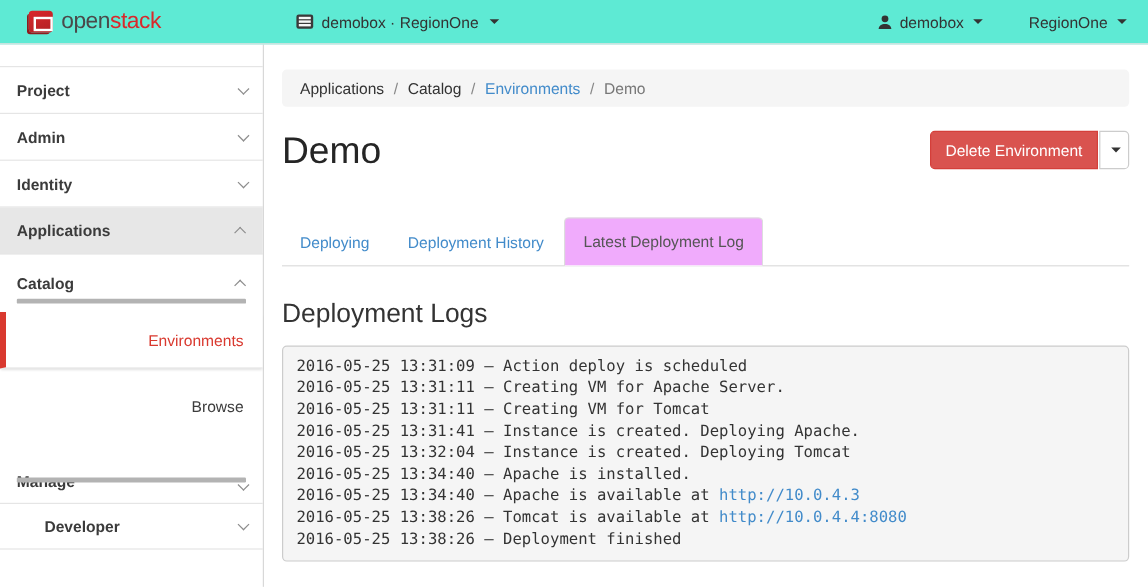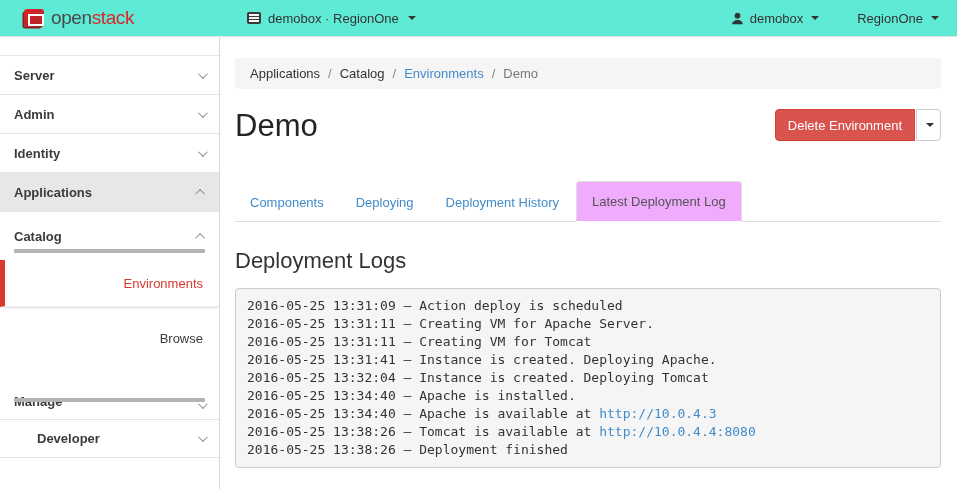--- a/index.html
+++ b/index.html
@@ -159,21 +159,21 @@
     <div class="top-menu">
       <span>RegionOne</span>
       <span class="caret"></span>
     </div>
   </div>
 </header>
 
 <nav class="sidebar">
   <div class="side-spacer"></div>
 <div class="side-item dashboard item-project">
-      <span class="side-label">Server</span>
+      <span class="side-label">Project</span>
       <span class="chev down"></span>
     </div>
     <div class="side-item dashboard item-admin">
       <span class="side-label">Admin</span>
       <span class="chev down"></span>
     </div>
     <div class="side-item dashboard item-identity">
       <span class="side-label">Identity</span>
       <span class="chev down"></span>
     </div>
@@ -219,23 +219,20 @@
     <div class="btn-group">
       <button class="btn btn-danger">Delete Environment</button>
       <button class="btn btn-caret">
         <span class="caret"></span>
       </button>
     </div>
   </div>
 
   <div class="tab-bar">
       <div class="tab">
-        <span class="tab-label">Components</span>
-      </div>
-      <div class="tab">
         <span class="tab-label">Deploying</span>
       </div>
       <div class="tab">
         <span class="tab-label">Deployment History</span>
       </div>
       <div class="tab active">
         <span class="tab-label">Latest Deployment Log</span>
       </div>
     </div>
 

